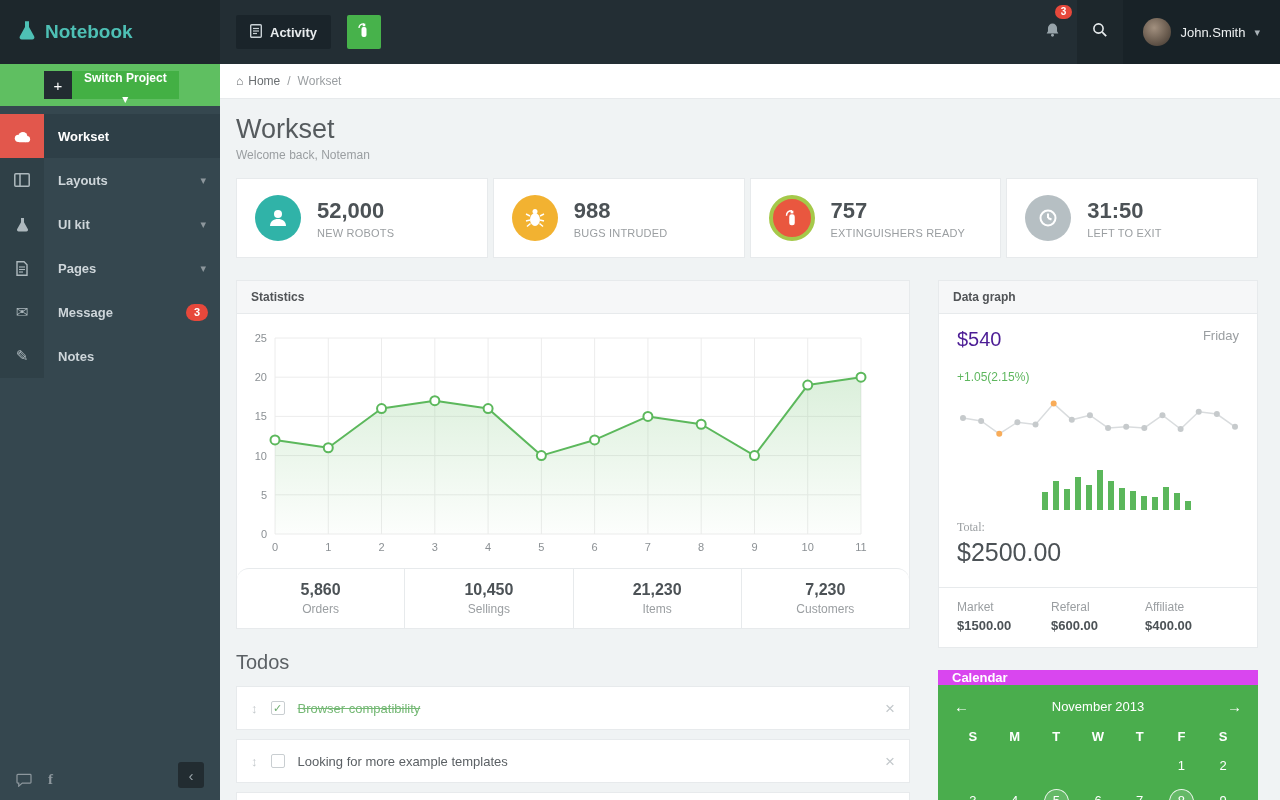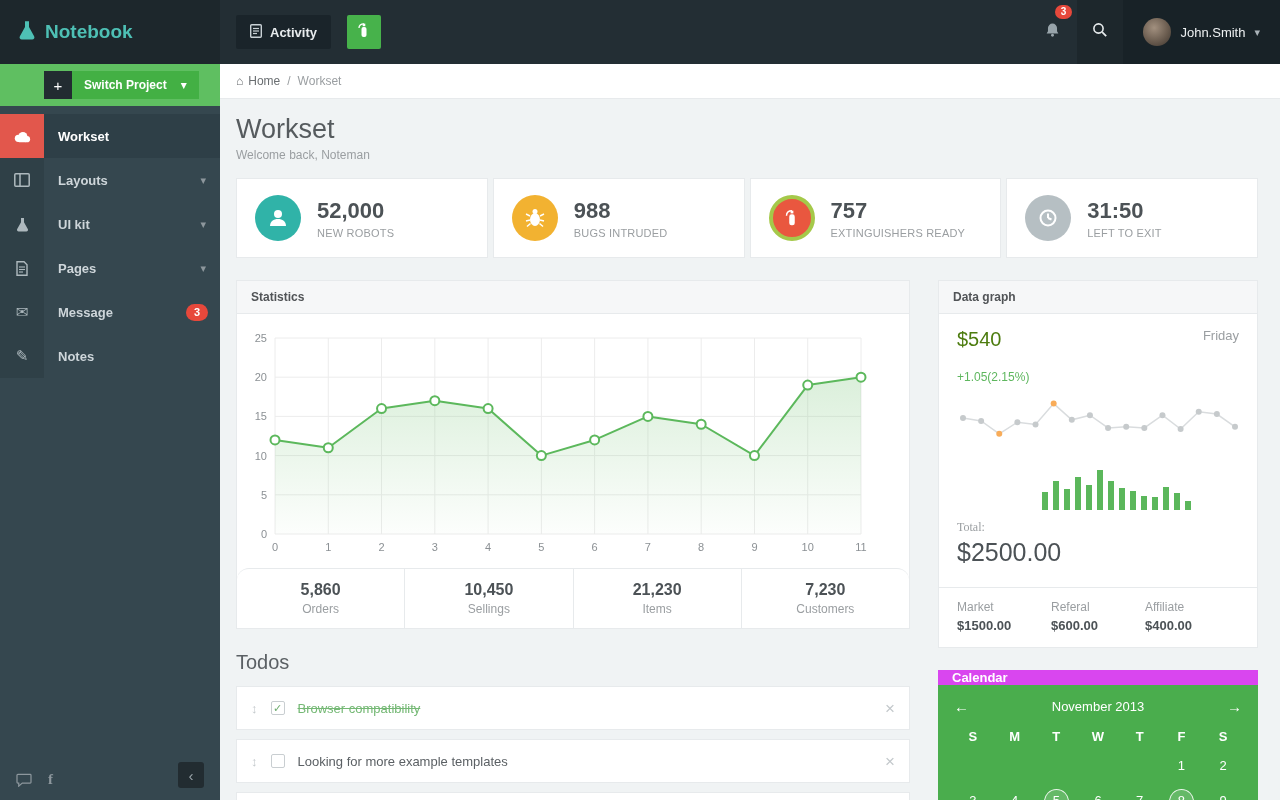--- a/index.html
+++ b/index.html
@@ -20,21 +20,21 @@
   .user-seg { background:#182227; display:flex; align-items:center; gap:9px; padding:0 20px; cursor:pointer; }
   .avatar { width:28px; height:28px; border-radius:50%; background:radial-gradient(circle at 40% 35%, #a2907f 0%, #6b5d50 55%, #3c342d 100%); flex:none; }
   .user-name { color:#eef1f2; font-size:13px; }
   .caret { color:#aab3b8; font-size:11px; }
 
   
   .shell { flex:1; display:flex; min-height:0; }
   .sidebar { width:220px; background:#35474f; flex:none; position:relative; }
   .switch-row { background:#5fbf61; height:42px; display:flex; align-items:center; padding-left:44px; }
   .plus-btn { width:28px; height:28px; background:#222c31; color:#fff; display:flex; align-items:center; justify-content:center; font-size:15px; cursor:pointer; flex:none; }
-  .switch-btn { height:28px; background:#43b044; color:#fff; font-size:12px; font-weight:bold; display:flex; align-items:center; gap:14px; padding:0 12px; cursor:pointer; }
+  .switch-btn { height:28px; background:#43b044; color:#fff; font-size:12px; font-weight:bold; display:flex; align-items:center; gap:7px; padding:0 12px; cursor:pointer;flex-direction:column; }
   .menu { margin-top:8px; }
   .m-item { height:44px; display:flex; align-items:center; cursor:pointer; }
   .m-icon { width:44px; height:44px; background:#2f4047; display:flex; align-items:center; justify-content:center; color:#aeb9be; font-size:15px; flex:none; }
   .m-label { margin-left:14px; color:#ced6da; font-size:13px; font-weight:bold; }
   .m-chev { margin-left:auto; margin-right:14px; color:#8d979d; font-size:11px; }
   .m-badge { margin-left:auto; margin-right:12px; background:#e7483b; color:#fff; font-size:11px; font-weight:bold; padding:3px 8px; border-radius:10px; line-height:1; }
   .m-item.active { background:#2e3f47; }
   .m-item.active .m-icon { background:#e2574c; color:#fff; }
   .m-item.active .m-label { color:#fff; }
   .sb-foot { position:absolute; bottom:12px; left:16px; display:flex; gap:16px; align-items:center; }
@@ -79,21 +79,21 @@
   .todos-title { font-size:20px; font-weight:400; color:#5b6064; margin:22px 0 12px; }
   .todo { background:#fff; border:1px solid #e7eaec; height:44px; display:flex; align-items:center; padding:0 14px; margin-bottom:9px; }
   .t-drag { color:#c3c8cb; font-size:13px; cursor:grab; margin-right:13px; }
   .t-check { width:14px; height:14px; border:1px solid #c9ced1; border-radius:2px; margin-right:13px; display:flex; align-items:center; justify-content:center; font-size:11px; color:#6cab6c; cursor:pointer; flex:none; background:#fff; }
   .t-text { font-size:13px; color:#5b6064; }
   .todo.done .t-text { color:#74b874; text-decoration:line-through; }
   .t-close { margin-left:auto; color:#c3c8cb; font-size:17px; cursor:pointer; line-height:1; }
 
   .dg-body { padding:14px 18px 8px; }
   .dg-top { display:flex; align-items:flex-start; }
-  .dg-amount { font-size:20px; font-weight:400; color:#4d7c0f; }
+  .dg-amount { font-size:20px; font-weight:400; color:#4c1d95; }
   .dg-change { font-size:12px; color:#5fb75f; margin-top:19px; }
   .dg-day { margin-left:auto; font-size:13px; color:#9a9ea1; }
   .dg-bars { display:flex; align-items:flex-end; gap:5px; height:42px; margin:4px 0 10px 85px; }
   .dg-bars .bar { width:6px; background:#5bb75b; }
   .dg-total-lab { font-size:12px; color:#9a9ea1; margin-top:4px;font-family:Liberation Serif, serif; }
   .dg-total-val { font-size:25px; font-weight:400; color:#4c5256; margin:3px 0 12px; }
   .dg-foot { border-top:1px solid #e7eaec; display:flex; padding:12px 18px 14px; }
   .dg-col { flex:1; }
   .dg-col-lab { font-size:12px; color:#9a9ea1; }
   .dg-col-val { font-size:13px; font-weight:bold; color:#4c5256; margin-top:4px; }

